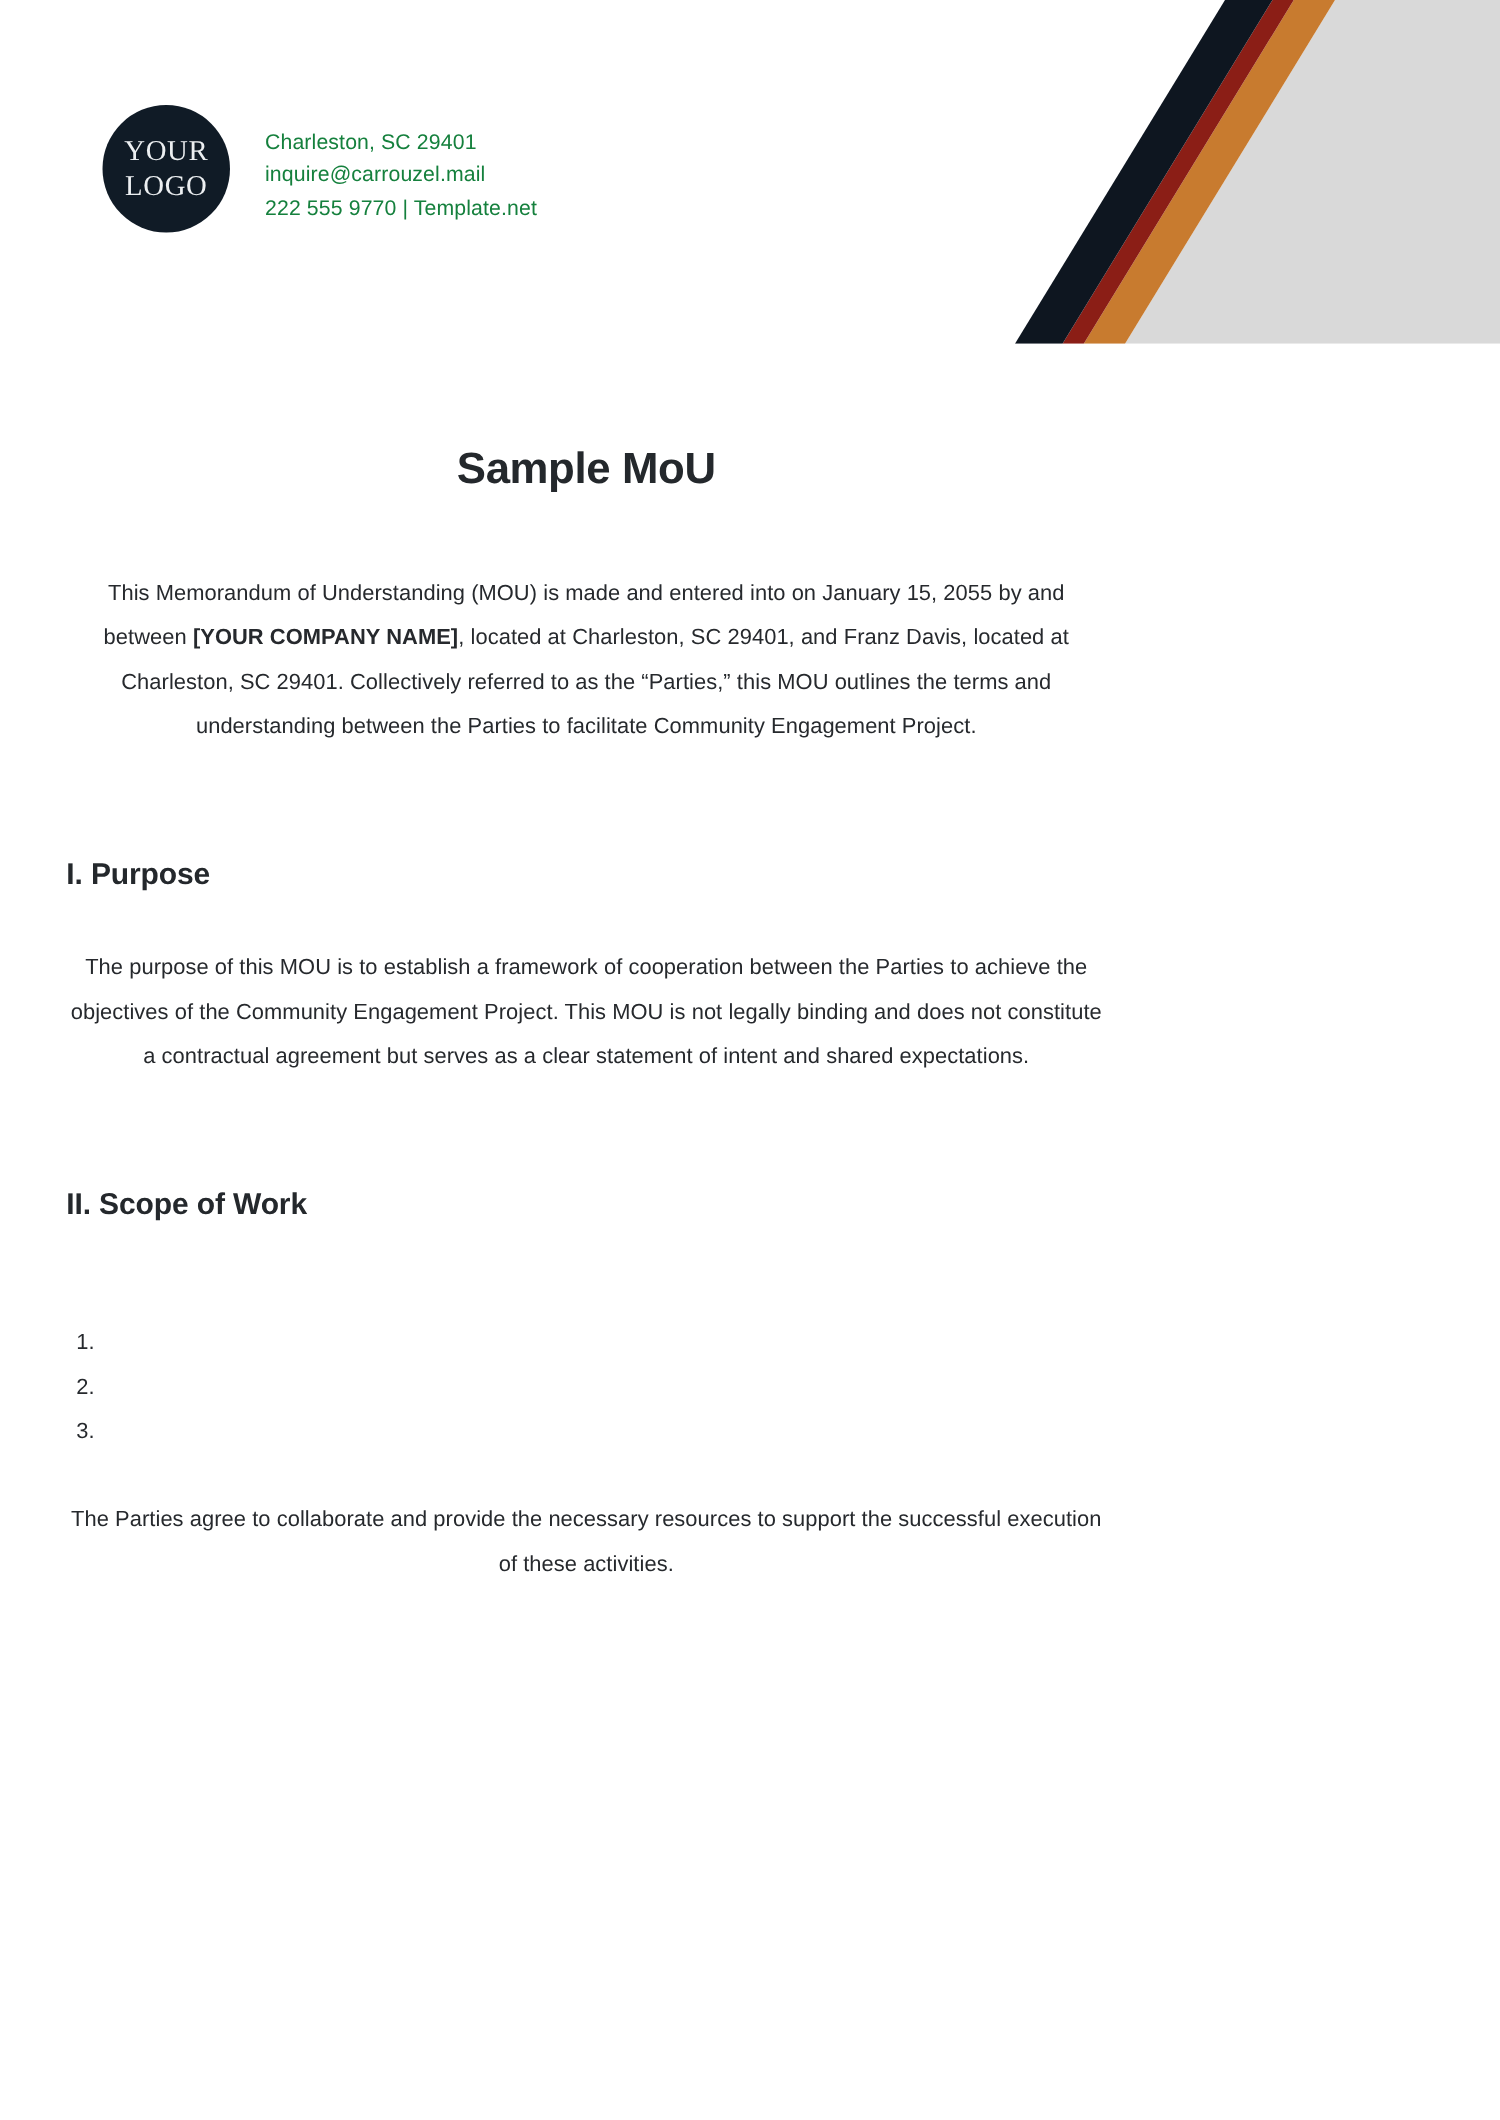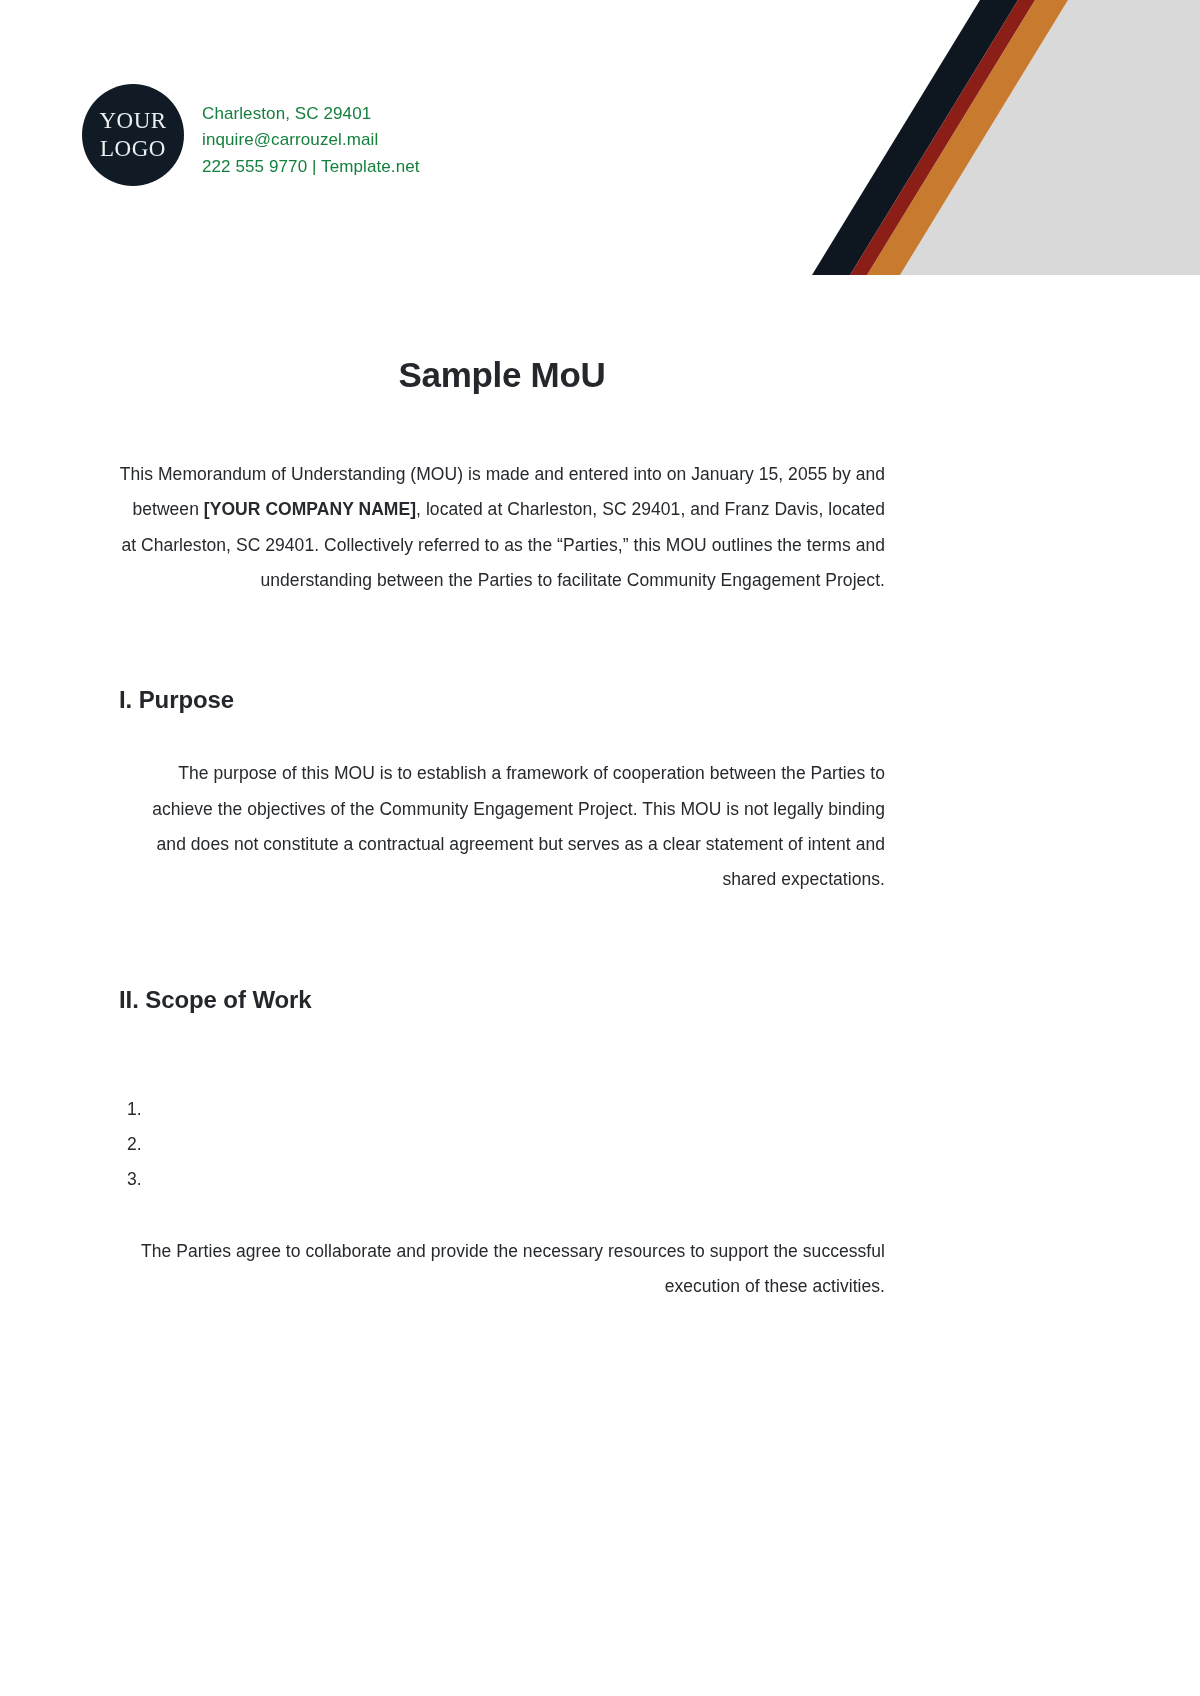--- a/index.html
+++ b/index.html
@@ -28,21 +28,21 @@
   }
   .corner-deco svg { display: block; width: 100%; height: 100%; }
 
   
   .letterhead {
     position: absolute;
     top: 84px;
     left: 82px;
     display: flex;
     align-items: flex-start;
-    gap: 18px;
+    gap: 28px;
   }
 
   .logo-badge {
     width: 102px;
     height: 102px;
     border-radius: 50%;
     background: #101B26;
     color: #eceff1;
     display: flex;
     flex-direction: column;
@@ -63,37 +63,37 @@
     letter-spacing: 0.1px;
   }
   .contact-block div { white-space: nowrap; }
 
   
   .doc {
     position: absolute;
     top: 355px;
     left: 0;
     width: 1008px;
-    padding: 0 123px 0 119px;
+    padding: 0 123px 0 53px;
   }
 
   .doc-title {
     text-align: center;
     font-size: 35px;
     font-weight: bold;
     letter-spacing: -0.3px;
     color: #24282c;
     margin-bottom: 62px;
   }
 
   p.body-text {
     font-size: 17.5px;
     line-height: 2.02;
     color: #26292d;
-    text-align: right;
+    text-align: center;
     letter-spacing: 0.05px;
   }
 
   .section-heading {
     font-size: 24px;
     font-weight: bold;
     color: #24282c;
     letter-spacing: -0.1px;
   }
 

